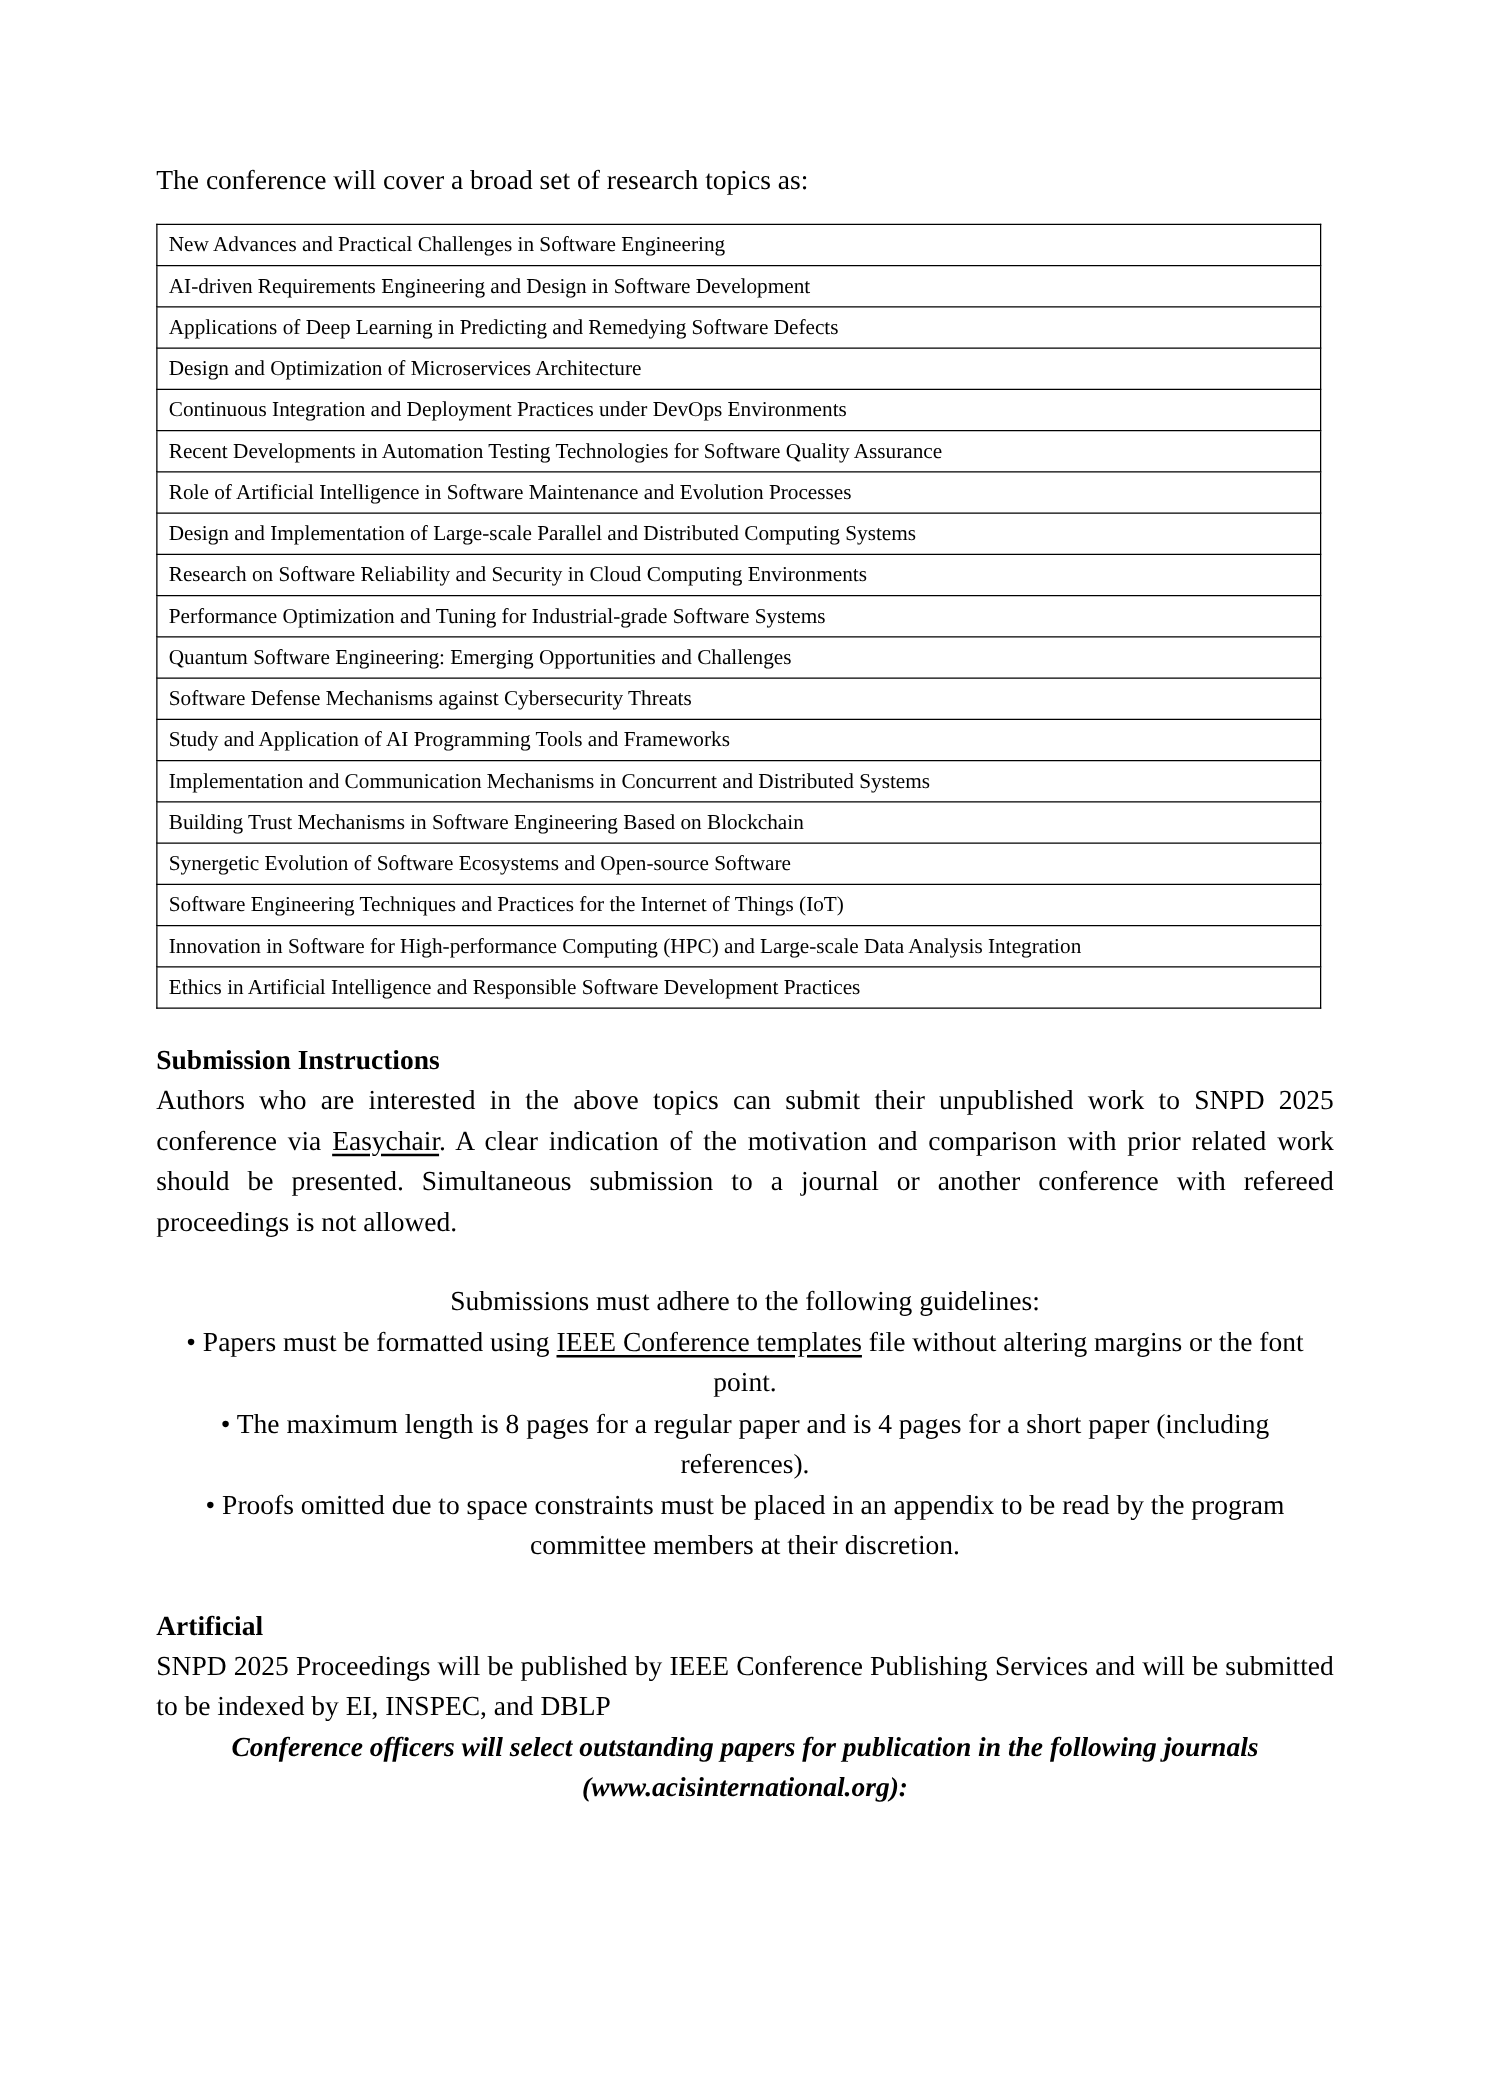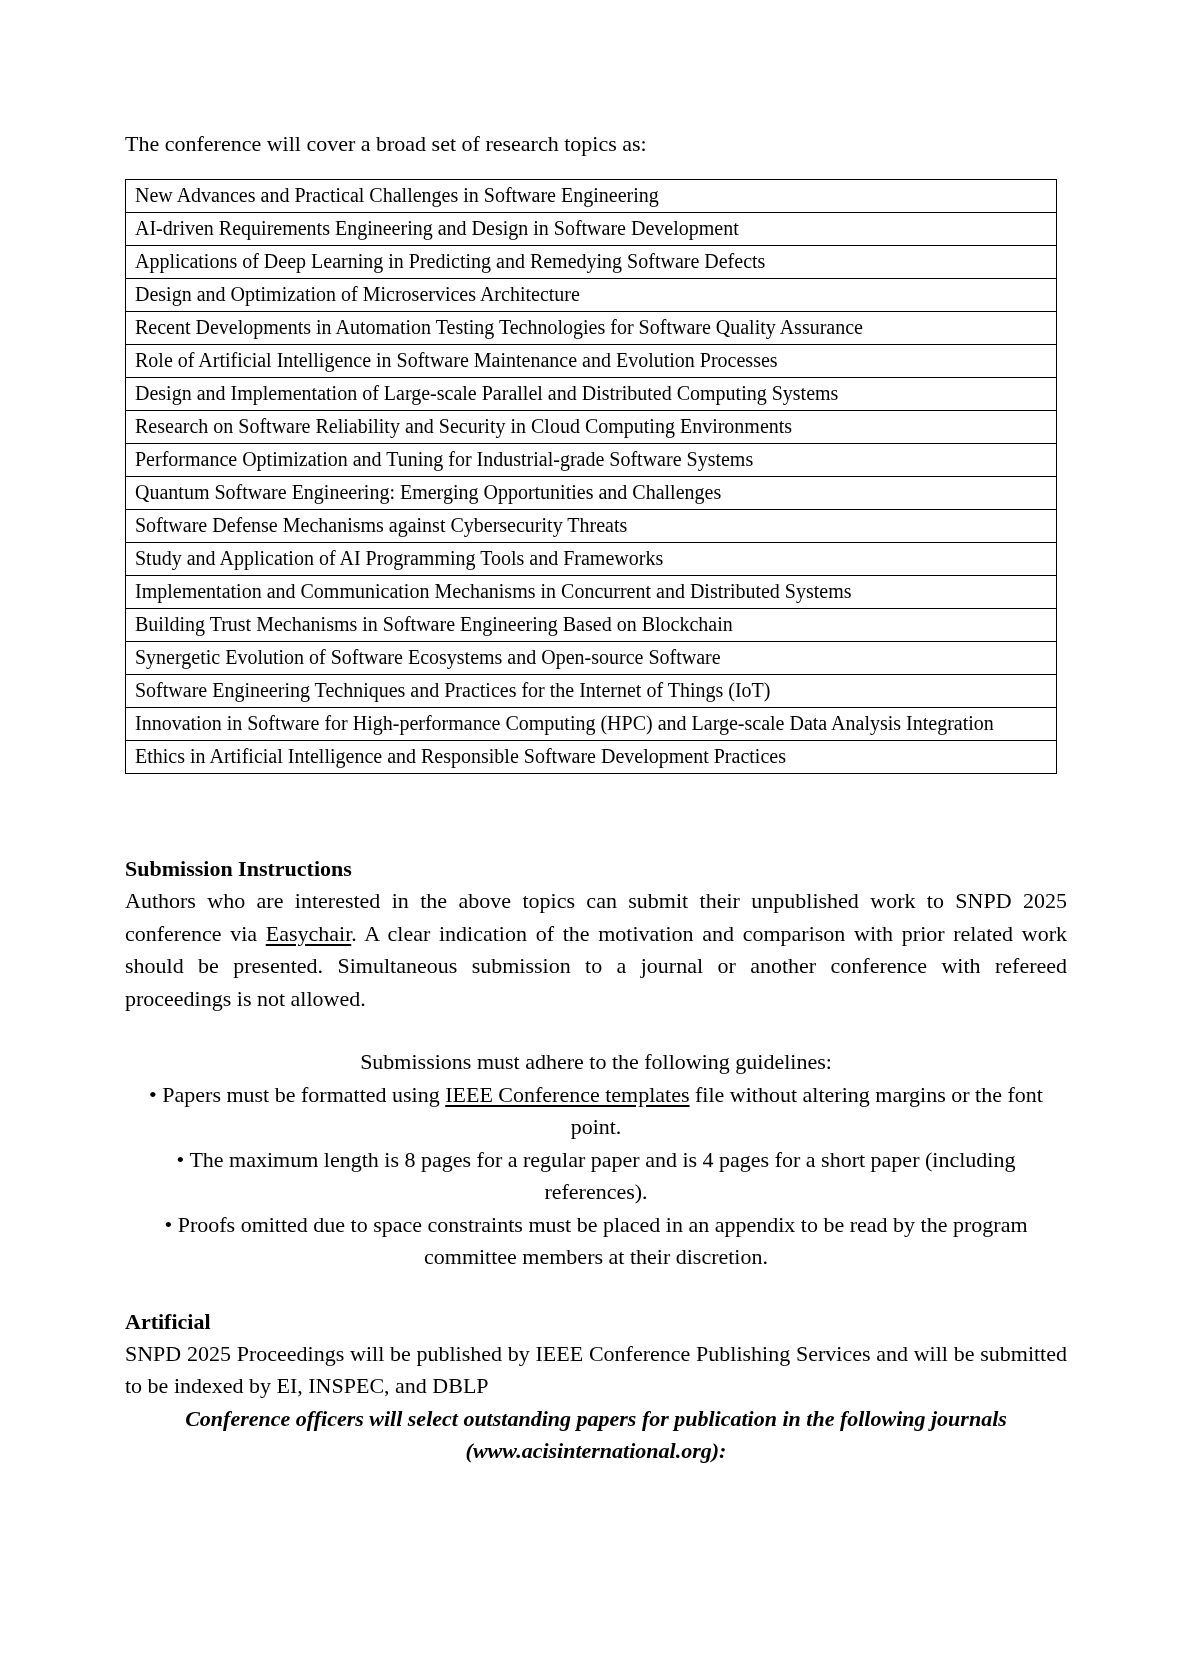--- a/index.html
+++ b/index.html
@@ -27,26 +27,26 @@
     line-height: 32px;
   }
   table.topics {
     margin-top: 19px;
     width: 932px;
     border-collapse: collapse;
   }
   table.topics td {
     border: 1.5px solid #000000;
     padding: 2px 9px 3px 9px;
-    font-size: 20px;
+    font-size: 17px;
     line-height: 27px;
     margin-top: 48px;
   }
   h3.section-heading {
-    margin: 78px 0 0 0;
+    margin: 24px 0 0 0;
     font-size: 22px;
     line-height: 33px;
     font-weight: bold;
   }
   h3.section-heading.pub {
     margin-top: 31px;
   }
   p.para {
     margin: 0;
     font-size: 22px;
@@ -84,20 +84,23 @@
           <td>New Advances and Practical Challenges in Software Engineering</td>
         </tr>
         <tr>
           <td>AI-driven Requirements Engineering and Design in Software Development</td>
         </tr>
         <tr>
           <td>Applications of Deep Learning in Predicting and Remedying Software Defects</td>
         </tr>
         <tr>
           <td>Design and Optimization of Microservices Architecture</td>
+        </tr>
+        <tr>
+          <td>Continuous Integration and Deployment Practices under DevOps Environments</td>
         </tr>
         <tr>
           <td>Recent Developments in Automation Testing Technologies for Software Quality Assurance</td>
         </tr>
         <tr>
           <td>Role of Artificial Intelligence in Software Maintenance and Evolution Processes</td>
         </tr>
         <tr>
           <td>Design and Implementation of Large-scale Parallel and Distributed Computing Systems</td>
         </tr>

